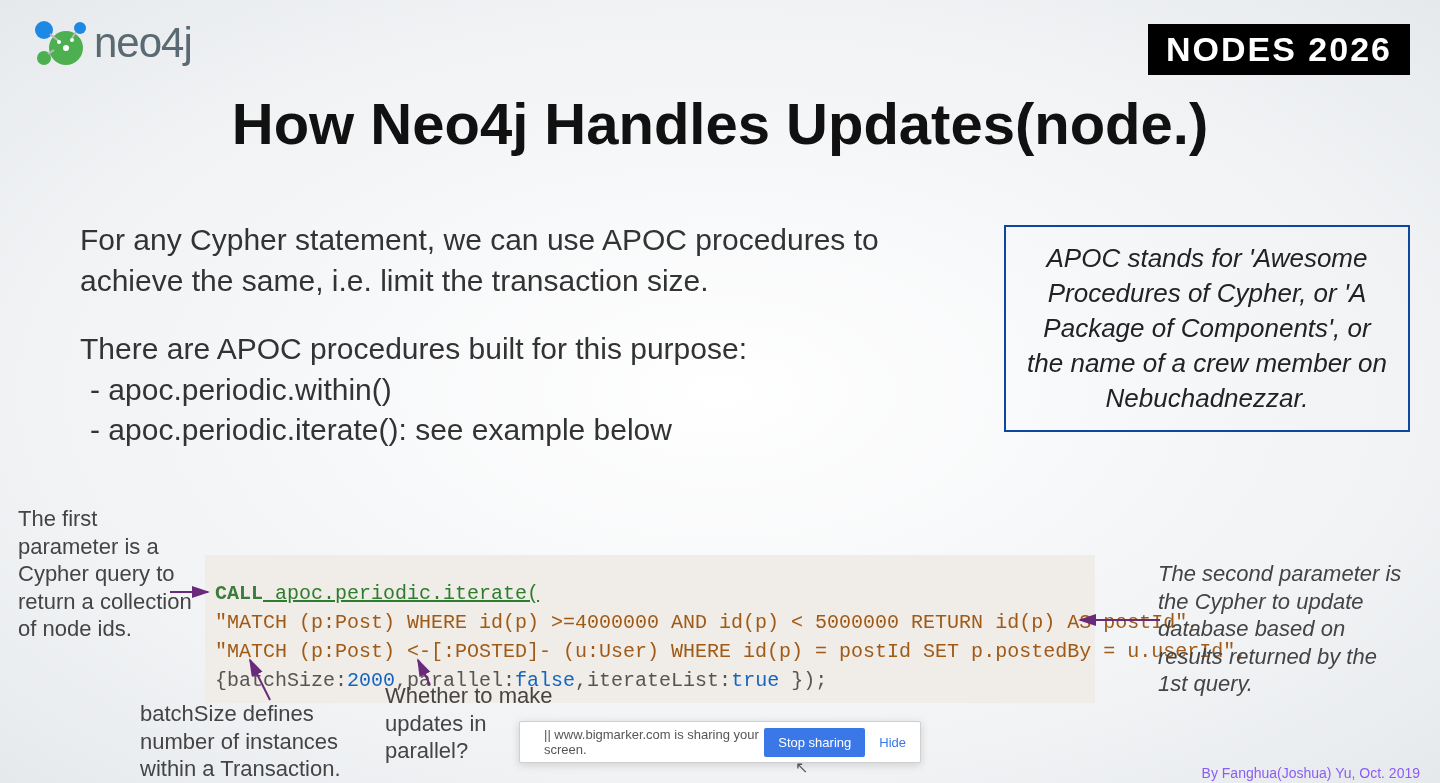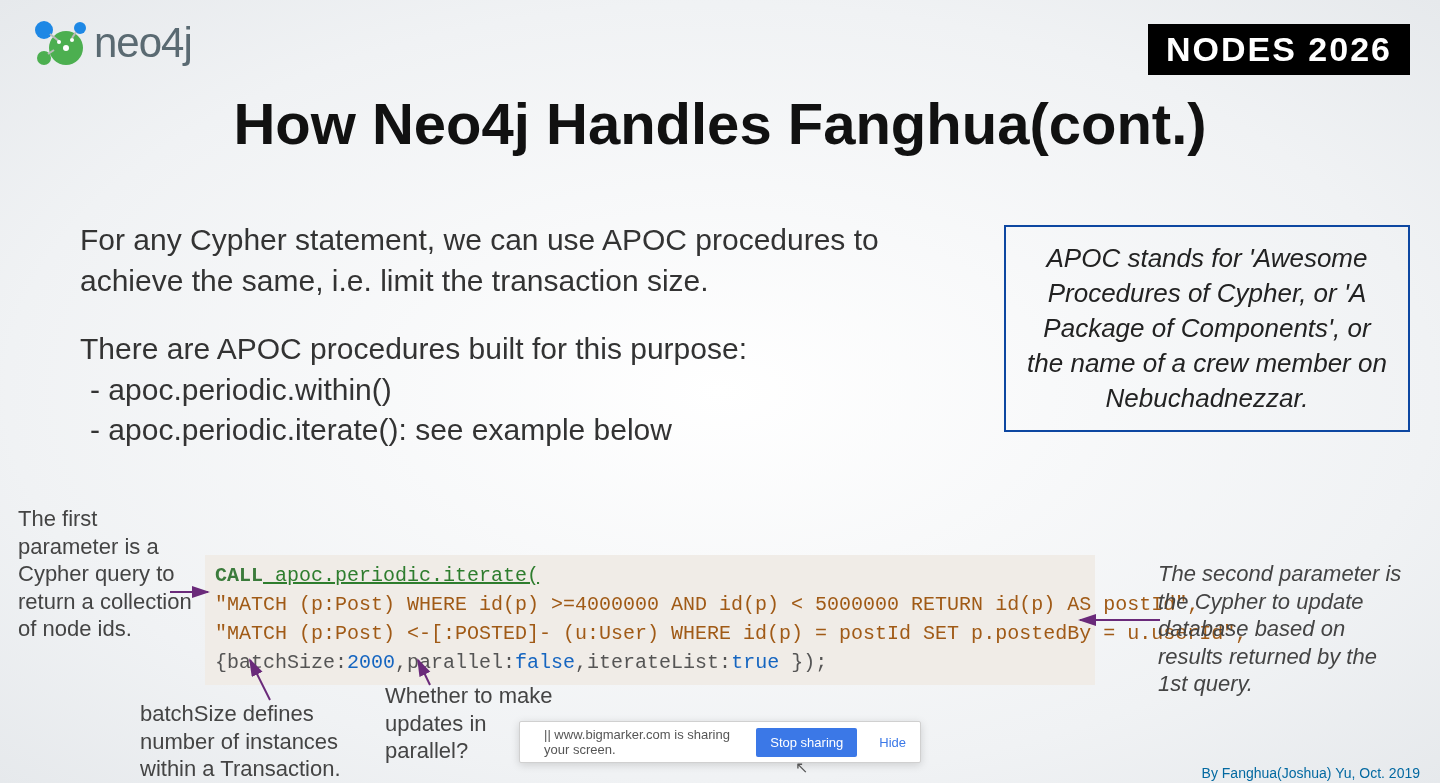--- a/index.html
+++ b/index.html
@@ -82,21 +82,21 @@
   .ann-right { right: 32px; top: 560px; width: 250px; font-style: italic; }
   .ann-batch { left: 140px; top: 700px; width: 250px; }
   .ann-parallel { left: 385px; top: 682px; width: 180px; }
 
   .code-block {
     position: absolute;
     left: 205px;
     top: 555px;
     width: 870px;
     background: #f0ece7;
-    padding: 6px 10px 8px 10px;
+    padding: 24px 10px 8px 10px;
     font-family: "Courier New", monospace;
     font-size: 20px;
     line-height: 1.45;
     color: #444;
     white-space: nowrap;
   }
   .kw { color: #3b7b3b; font-weight: 600; }
   .fn { color: #2e7d2e; text-decoration: underline; }
   .str { color: #a05a16; }
   .num { color: #1565c0; }
@@ -126,33 +126,32 @@
     color: #555;
     border-radius: 2px;
   }
   .share-msg { flex: 1; padding-left: 24px; }
   .stop-btn {
     background: #3b78e7;
     color: #fff;
     padding: 7px 14px;
     font-size: 13px;
     border-radius: 2px;
-    margin-right: 8px;
   }
   .hide-btn {
     color: #3b78e7;
     padding: 0 14px;
     cursor: pointer;
   }
   .footer-credit {
     position: absolute;
     bottom: 2px;
     right: 20px;
     font-size: 14px;
-    color: #0369a1;
+    color: #8b5cf6;
   }
   .cursor-icon {
     position: absolute;
     bottom: 6px;
     left: 795px;
     font-size: 16px;
     color: #555;
   }
 </style>
 </head>
@@ -170,21 +169,21 @@
       <line x1="46" y1="14" x2="42" y2="20" stroke="#bbb" stroke-width="2"></line>
       <circle cx="36" cy="30" r="3" fill="#fff"></circle>
       <circle cx="29" cy="24" r="2" fill="#fff"></circle>
       <circle cx="42" cy="22" r="2" fill="#fff"></circle>
     </svg>
     <span class="logo-text">neo4j</span>
   </div>
   <div class="event-badge">NODES 2026</div>
 </div>
 
-<div class="title">How Neo4j Handles Fanghua(cont.)</div>
+<div class="title">How Neo4j Handles Updates(node.)</div>
 
 <div class="body-text">
   <div>For any Cypher statement, we can use APOC procedures to achieve the same, i.e. limit the transaction size.</div>
   <div style="height:28px"></div>
   <div>There are APOC procedures built for this purpose:</div>
   <div class="bullet">-   apoc.periodic.within()</div>
   <div class="bullet">-   apoc.periodic.iterate(): see example below</div>
 </div>
 
 <div class="apoc-box">APOC stands for 'Awesome Procedures of Cypher, or 'A Package of Components', or the name of a crew member on Nebuchadnezzar.</div>

